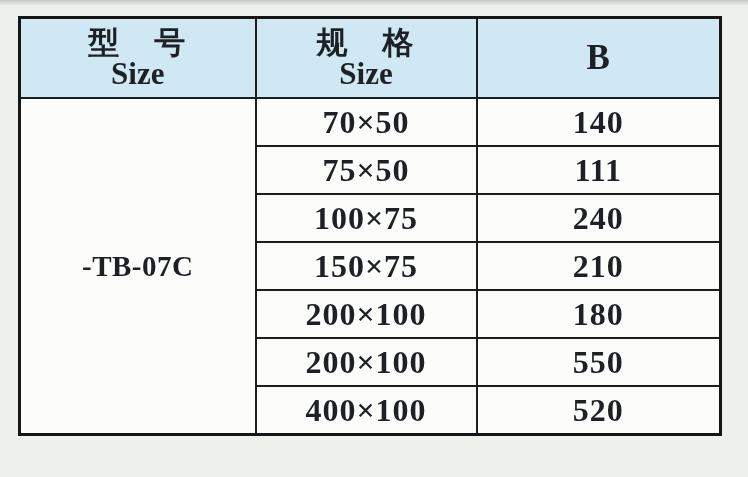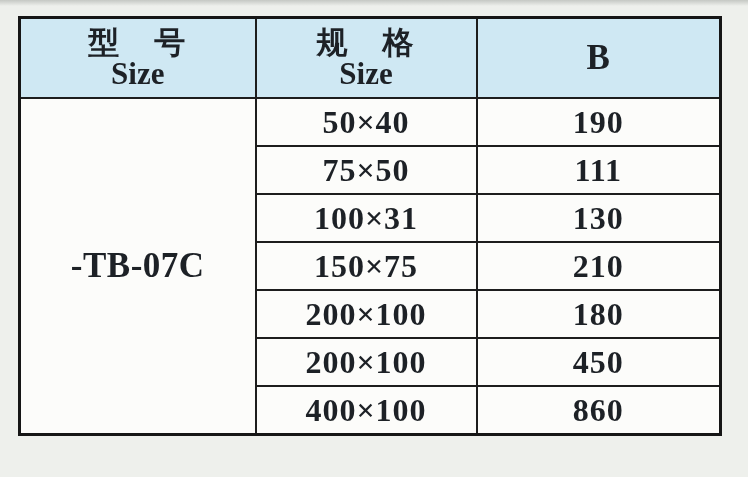--- a/index.html
+++ b/index.html
@@ -59,21 +59,21 @@
   .hdr-b {
     font-size: 35px;
   }
   .spec td {
     height: 46px;
     font-size: 32px;
     letter-spacing: 1px;
     background: #fcfcfa;
   }
   td.model-cell {
-    font-size: 35px;
+    font-size: 29px;
     letter-spacing: 0.5px;
   }
 </style>
 </head>
 <body>
 
 <div class="scan-edge"></div>
 
 <table class="spec">
   <colgroup>
@@ -92,41 +92,41 @@
         <span class="hdr-en">Size</span>
       </th>
       <th>
         <span class="hdr-b">B</span>
       </th>
     </tr>
   </thead>
   <tbody>
     <tr>
       <td class="model-cell" rowspan="7">-TB-07C</td>
-      <td>50×40</td>
-      <td>190</td>
+      <td>70×50</td>
+      <td>140</td>
     </tr>
     <tr>
       <td>75×50</td>
       <td>111</td>
     </tr>
     <tr>
-      <td>100×31</td>
-      <td>130</td>
+      <td>100×75</td>
+      <td>240</td>
     </tr>
     <tr>
       <td>150×75</td>
       <td>210</td>
     </tr>
     <tr>
       <td>200×100</td>
       <td>180</td>
     </tr>
     <tr>
       <td>200×100</td>
-      <td>450</td>
+      <td>550</td>
     </tr>
     <tr>
       <td>400×100</td>
-      <td>860</td>
+      <td>520</td>
     </tr>
   </tbody>
 </table>
 
 </body></html>

